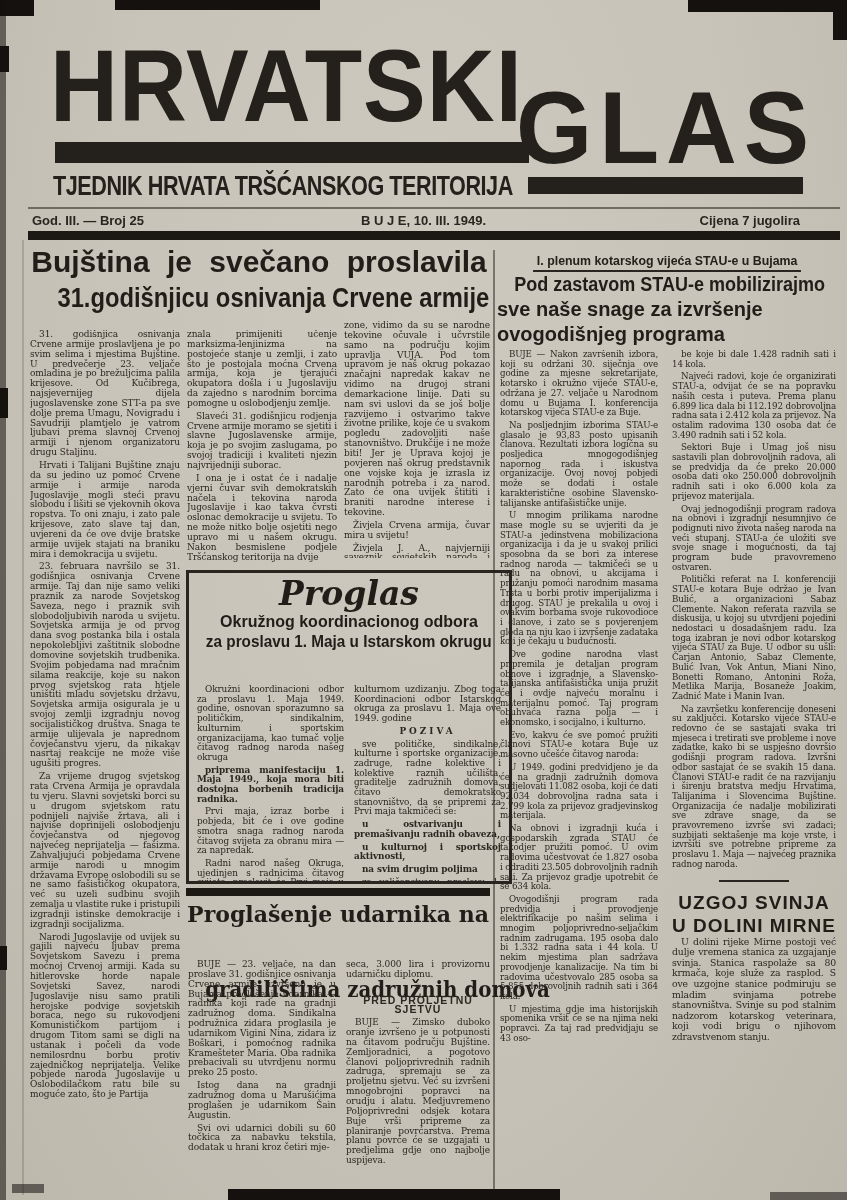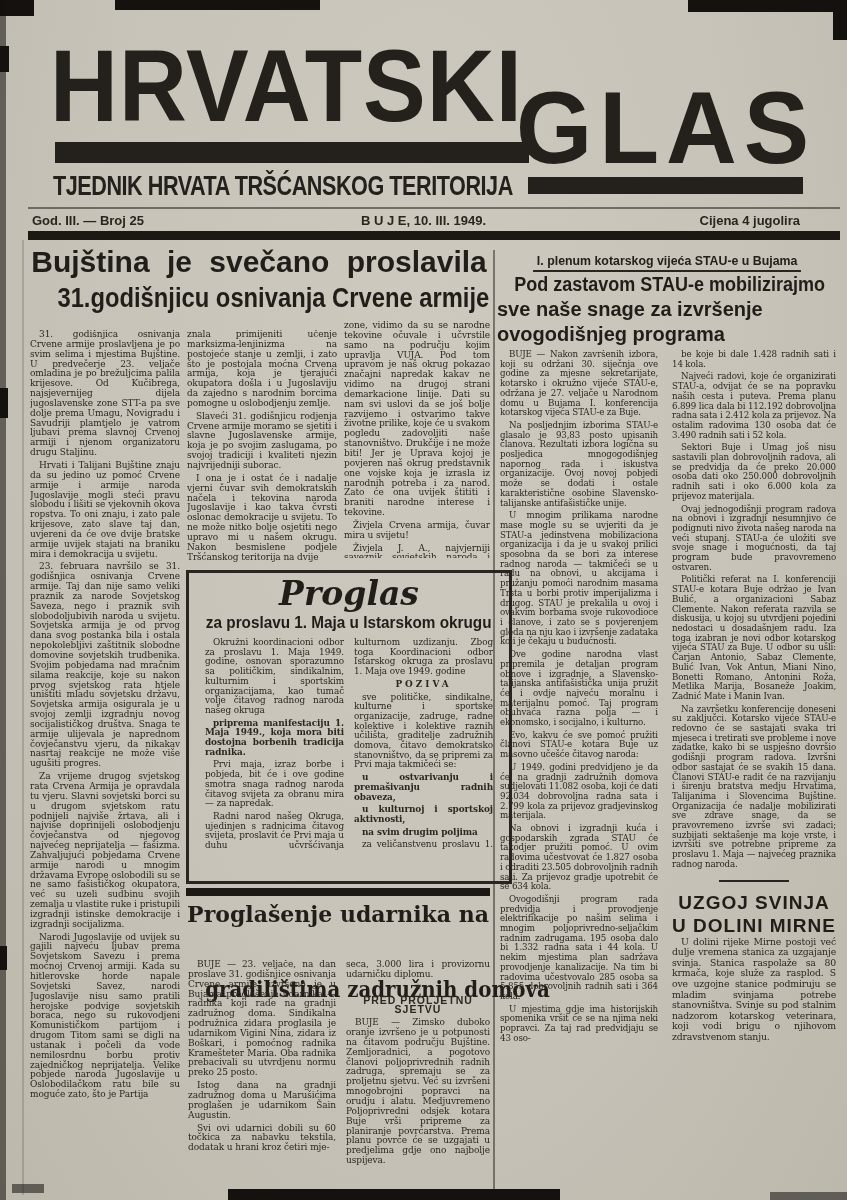--- a/index.html
+++ b/index.html
@@ -43,21 +43,21 @@
   .rcol{font-size:8.7px;line-height:9.7px;letter-spacing:-.15px;}
   .col p{margin:0 0 3px;text-indent:9px;}
   .cont > p:first-child{text-indent:0;}
   .bold{font-weight:bold;}
   
   .pbox{position:absolute;left:186px;top:570px;width:326px;height:314px;border:3px solid #2a2520;
         box-sizing:border-box;overflow:hidden;}
   .pbox-title{margin-top:3px;text-align:center;font-family:"DejaVu Serif", serif;font-style:italic;
               font-weight:bold;font-size:33px;line-height:36px;color:#211d18;}
   .pbox-sub{text-align:center;font-weight:bold;color:#211d18;}
-  .pbox-cols{display:flex;gap:10px;padding:5px 16px 0;}
+  .pbox-cols{display:flex;gap:10px;padding:5px 8px 0;margin-top:28px;}
   .pbox-col{flex:1;font-family:"DejaVu Serif", serif;font-size:8.9px;line-height:9.7px;
             text-align:justify;letter-spacing:-.1px;height:212px;overflow:hidden;color:#2c2721;}
   .pbox-col p{margin:0 0 3px;text-indent:8px;}
   .poziva{text-align:center;font-weight:bold;letter-spacing:3px;text-indent:0 !important;margin:3px 0 !important;}
   .demand{font-weight:bold;text-indent:8px;}
   
   .sepbar{position:absolute;left:186px;top:888px;width:304px;height:8px;background:#1c1814;}
   .h-udar{position:absolute;left:186px;width:304px;text-align:center;font-family:"DejaVu Serif", serif;
           font-weight:bold;font-size:22px;line-height:26px;color:#211d18;}
   .star{text-align:center;text-indent:0 !important;font-size:9px;margin:1px 0 2px !important;}
@@ -91,21 +91,21 @@
 
   <div class="mast1">HRVATSKI</div>
   <div class="mastbar1"></div>
   <div class="mast2">GLAS</div>
   <div class="mastsub">TJEDNIK HRVATA TRŠĆANSKOG TERITORIJA</div>
   <div class="mastbar2"></div>
   <div class="rule-thin"></div>
 
   <div class="dl dl-left">God. III. — Broj 25</div>
   <div class="dl dl-center">B U J E, 10. III. 1949.</div>
-  <div class="dl dl-right">Cijena 4 jugolira</div>
+  <div class="dl dl-right">Cijena 7 jugolira</div>
   <div class="rule-thick"></div>
 
   <div class="h-main nowrap" style="top:245px;font-size:30px;word-spacing:9px;">Bujština je svečano proslavila</div>
   <div class="h-main nowrap" style="top:283px;font-size:27px;">
     <span class="sq88">31.godišnjicu osnivanja Crvene armije</span>
   </div>
   <div class="col lcol" style="left:30px;top:330px;width:150px;height:860px;">
       <p>31. godišnjica osnivanja Crvene armije proslavljena je po svim selima i mjestima Bujštine. U predvečerje 23. veljače omladina je po brežuljcima palila krijesove. Od Kučibrega, najsjevernijeg dijela jugoslavenske zone STT-a pa sve dolje prema Umagu, Novigradu i Savudriji plamtjelo je vatrom ljubavi prema slavnoj Crvenoj armiji i njenom organizatoru drugu Staljinu.</p>
       <p>Hrvati i Talijani Bujštine znaju da su jedino uz pomoć Crvene armije i armije naroda Jugoslavije mogli steći pravu slobodu i lišiti se vjekovnih okova ropstva. To oni znaju, i zato pale krijesove, zato slave taj dan, uvjereni da će ove dvije bratske armije uvijek stajati na braniku mira i demokracija u svijetu.</p>
       <p>23. februara navršilo se 31. godišnjica osnivanja Crvene armije. Taj dan nije samo veliki praznik za narode Sovjetskog Saveza, nego i praznik svih slobodoljubivih naroda u svijetu. Sovjetska armija je od prvog dana svog postanka bila i ostala nepokolebljivi zaštitnik slobodne domovine sovjetskih trudbenika. Svojim pobjedama nad mračnim silama reakcije, koje su nakon prvog svjetskog rata htjele uništiti mladu sovjetsku državu, Sovjetska armija osigurala je u svojoj zemlji izgradnju novog socijalističkog društva. Snaga te armije ulijevala je naprednom čovječanstvu vjeru, da nikakav nasrtaj reakcije ne može više ugušiti progres.</p>
@@ -118,20 +118,21 @@
       <p>I ona je i ostat će i nadalje vjerni čuvar svih demokratskih načela i tekovina naroda Jugoslavije i kao takva čvrsti oslonac demokracije u svijetu. To ne može nitko bolje osjetiti nego upravo mi u našem okrugu. Nakon besmislene podjele Tršćanskog teritorija na dvije</p>
     </div>
   <div class="col lcol cont" style="left:344px;top:321px;width:146px;height:237px;">
       <p>zone, vidimo da su se narodne tekovine očuvale i učvrstile samo na području kojim upravlja VUJA. Pod tom upravom je naš okrug pokazao značajni napredak kakav ne vidimo na drugoj strani demarkacione linije. Dati su nam svi uslovi da se još bolje razvijemo i ostvarimo takve životne prilike, koje će u svakom pogledu zadovoljiti naše stanovništvo. Drukčije i ne može biti! Jer je Uprava kojoj je povjeren naš okrug predstavnik one vojske koja je izrasla iz narodnih potreba i za narod. Zato će ona uvijek štititi i braniti narodne interese i tekovine.</p>
       <p>Živjela Crvena armija, čuvar mira u svijetu!</p>
       <p>Živjela J. A., najvjerniji saveznik sovjetskih naroda i čitavog demokratskog svijeta!</p>
     </div>
 
   <div class="pbox">
     <div class="pbox-title">Proglas</div>
+    <div class="pbox-sub" style="font-size:16px;line-height:19px;">Okružnog koordinacionog odbora</div>
     <div class="pbox-sub nowrap" style="font-size:17px;line-height:21px;">
       <span class="sq90">za proslavu 1. Maja u Istarskom okrugu</span>
     </div>
     <div class="pbox-cols">
       <div class="pbox-col">
         <p>Okružni koordinacioni odbor za proslavu 1. Maja 1949. godine, osnovan sporazumno sa političkim, sindikalnim, kulturnim i sportskim organizacijama, kao tumač volje čitavog radnog naroda našeg okruga</p>
         <p class="bold">priprema manifestaciju 1. Maja 1949., koja mora biti dostojna borbenih tradicija radnika.</p>
         <p>Prvi maja, izraz borbe i pobjeda, bit će i ove godine smotra snaga radnog naroda čitavog svijeta za obranu mira — za napredak.</p>
         <p>Radni narod našeg Okruga, ujedinjen s radnicima čitavog svijeta, proslavit će Prvi maja u duhu učvršćivanja demokratskih tekovina, ostvarujući program na ekonomskom i</p>
       </div>

